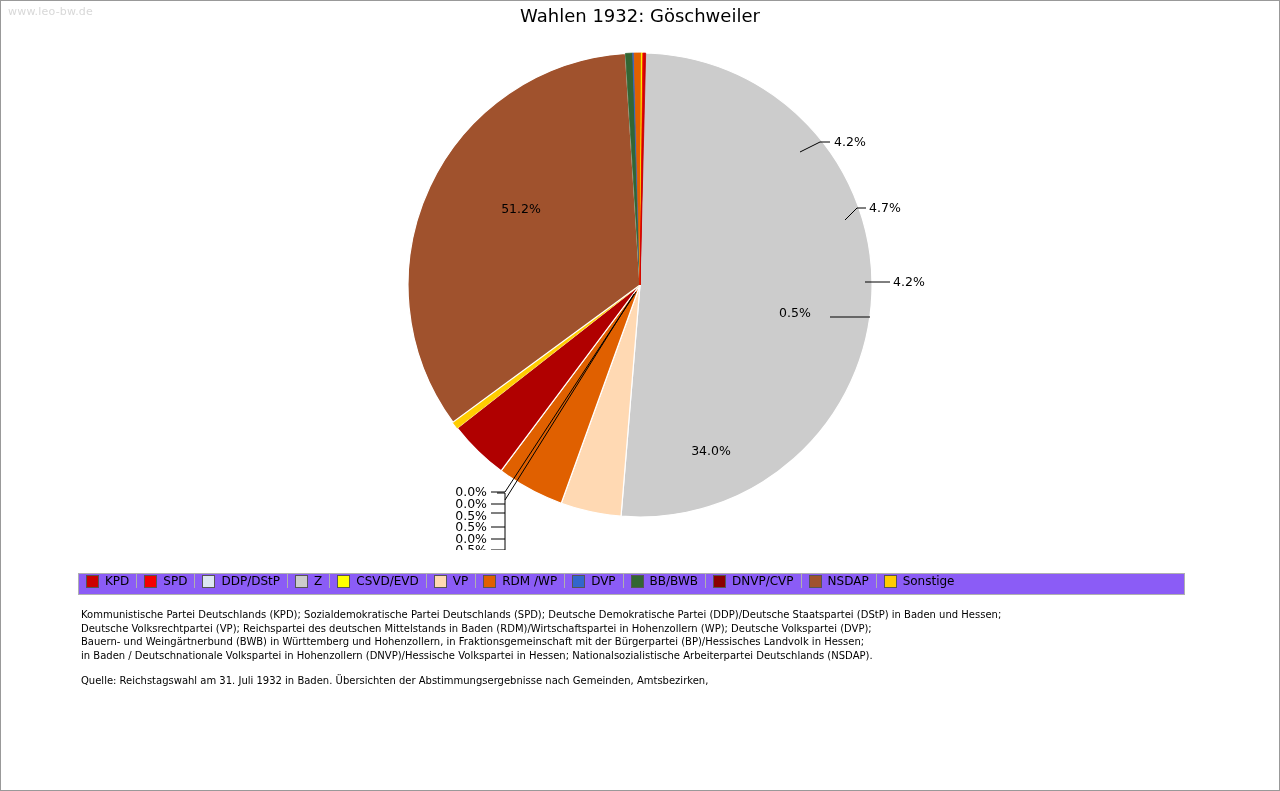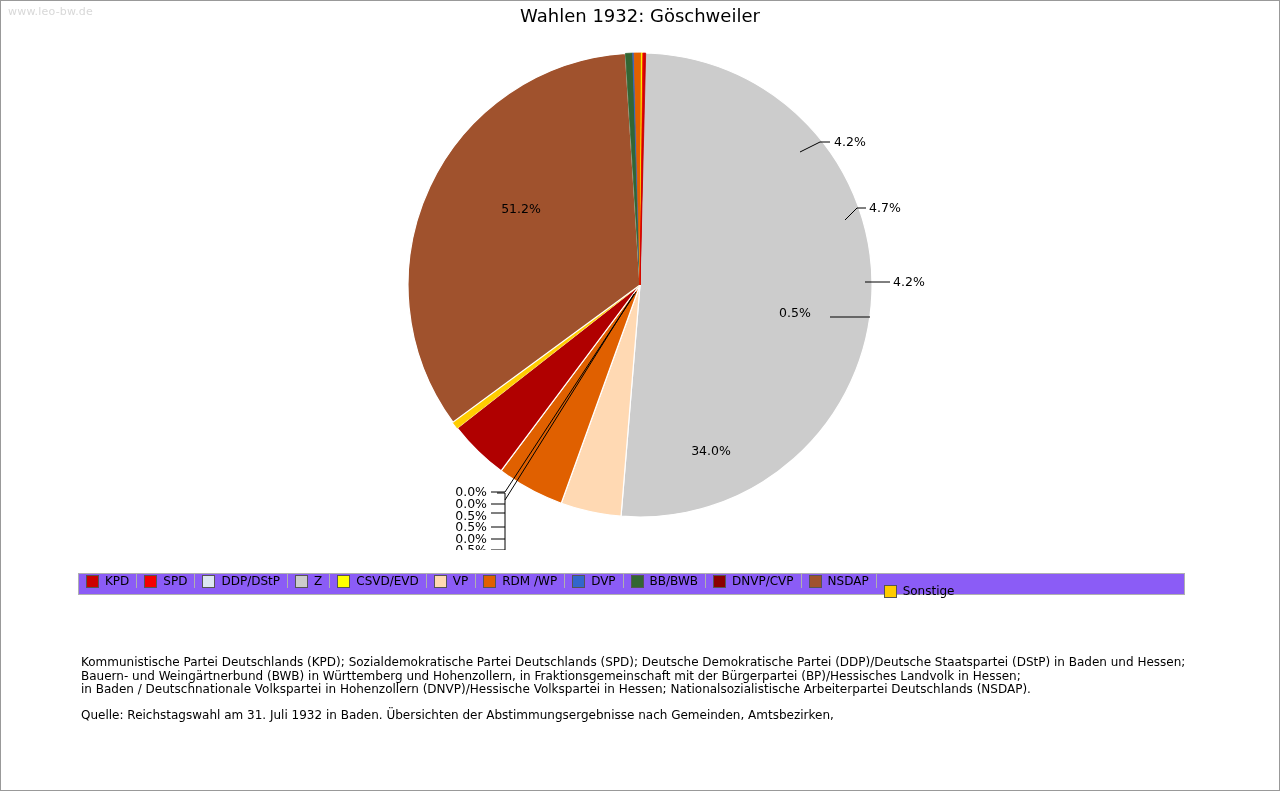--- a/index.html
+++ b/index.html
@@ -66,37 +66,36 @@
   }
   .legend-item {
     display: flex;
     align-items: center;
     padding: 0 7px;
     border-right: 1px solid #b0b0b0;
     font-size: 12px;
     white-space: nowrap;
     box-sizing: border-box;
   }
-  .legend-item:last-child { border-right: none; margin-top: 10px; }
+  .legend-item:last-child { border-right: none; }
   .legend-swatch {
     width: 11px;
     height: 11px;
     border: 1px solid #555;
     margin-right: 6px;
     flex: 0 0 auto;
   }
   #notes {
     position: absolute;
     left: 81px;
     top: 608px;
     width: 1140px;
-    font-size: 12px;
+    font-size: 10px;
     line-height: 13.6px;
     color: #000;
-    margin-top: 48px;
   }
   #notes .para { margin-bottom: 12px; }
   #notes .para:last-child { margin-bottom: 0; }
   .nowrap-line { display: block; }
 </style>
 </head>
 <body>
 
 <div id="frame"></div>
 
@@ -204,19 +203,20 @@
   </div>
   <div class="legend-item">
     <span class="legend-swatch" style="background:#ffcc00"></span>
     <span>Sonstige</span>
   </div>
 </div>
 
 <div id="notes">
   <div class="para">
     <span class="nowrap-line">Kommunistische Partei Deutschlands (KPD); Sozialdemokratische Partei Deutschlands (SPD); Deutsche Demokratische Partei (DDP)/Deutsche Staatspartei (DStP) in Baden und Hessen;</span>
+    <span class="nowrap-line">Deutsche Volksrechtpartei (VP); Reichspartei des deutschen Mittelstands in Baden (RDM)/Wirtschaftspartei in Hohenzollern (WP); Deutsche Volkspartei (DVP);</span>
     <span class="nowrap-line">Bauern- und Weingärtnerbund (BWB) in Württemberg und Hohenzollern, in Fraktionsgemeinschaft mit der Bürgerpartei (BP)/Hessisches Landvolk in Hessen;</span>
     <span class="nowrap-line">in Baden / Deutschnationale Volkspartei in Hohenzollern (DNVP)/Hessische Volkspartei in Hessen; Nationalsozialistische Arbeiterpartei Deutschlands (NSDAP).</span>
   </div>
   <div class="para">
     <span class="nowrap-line">Quelle: Reichstagswahl am 31. Juli 1932 in Baden. Übersichten der Abstimmungsergebnisse nach Gemeinden, Amtsbezirken,</span>
   </div>
 </div>
 
 </body></html>

